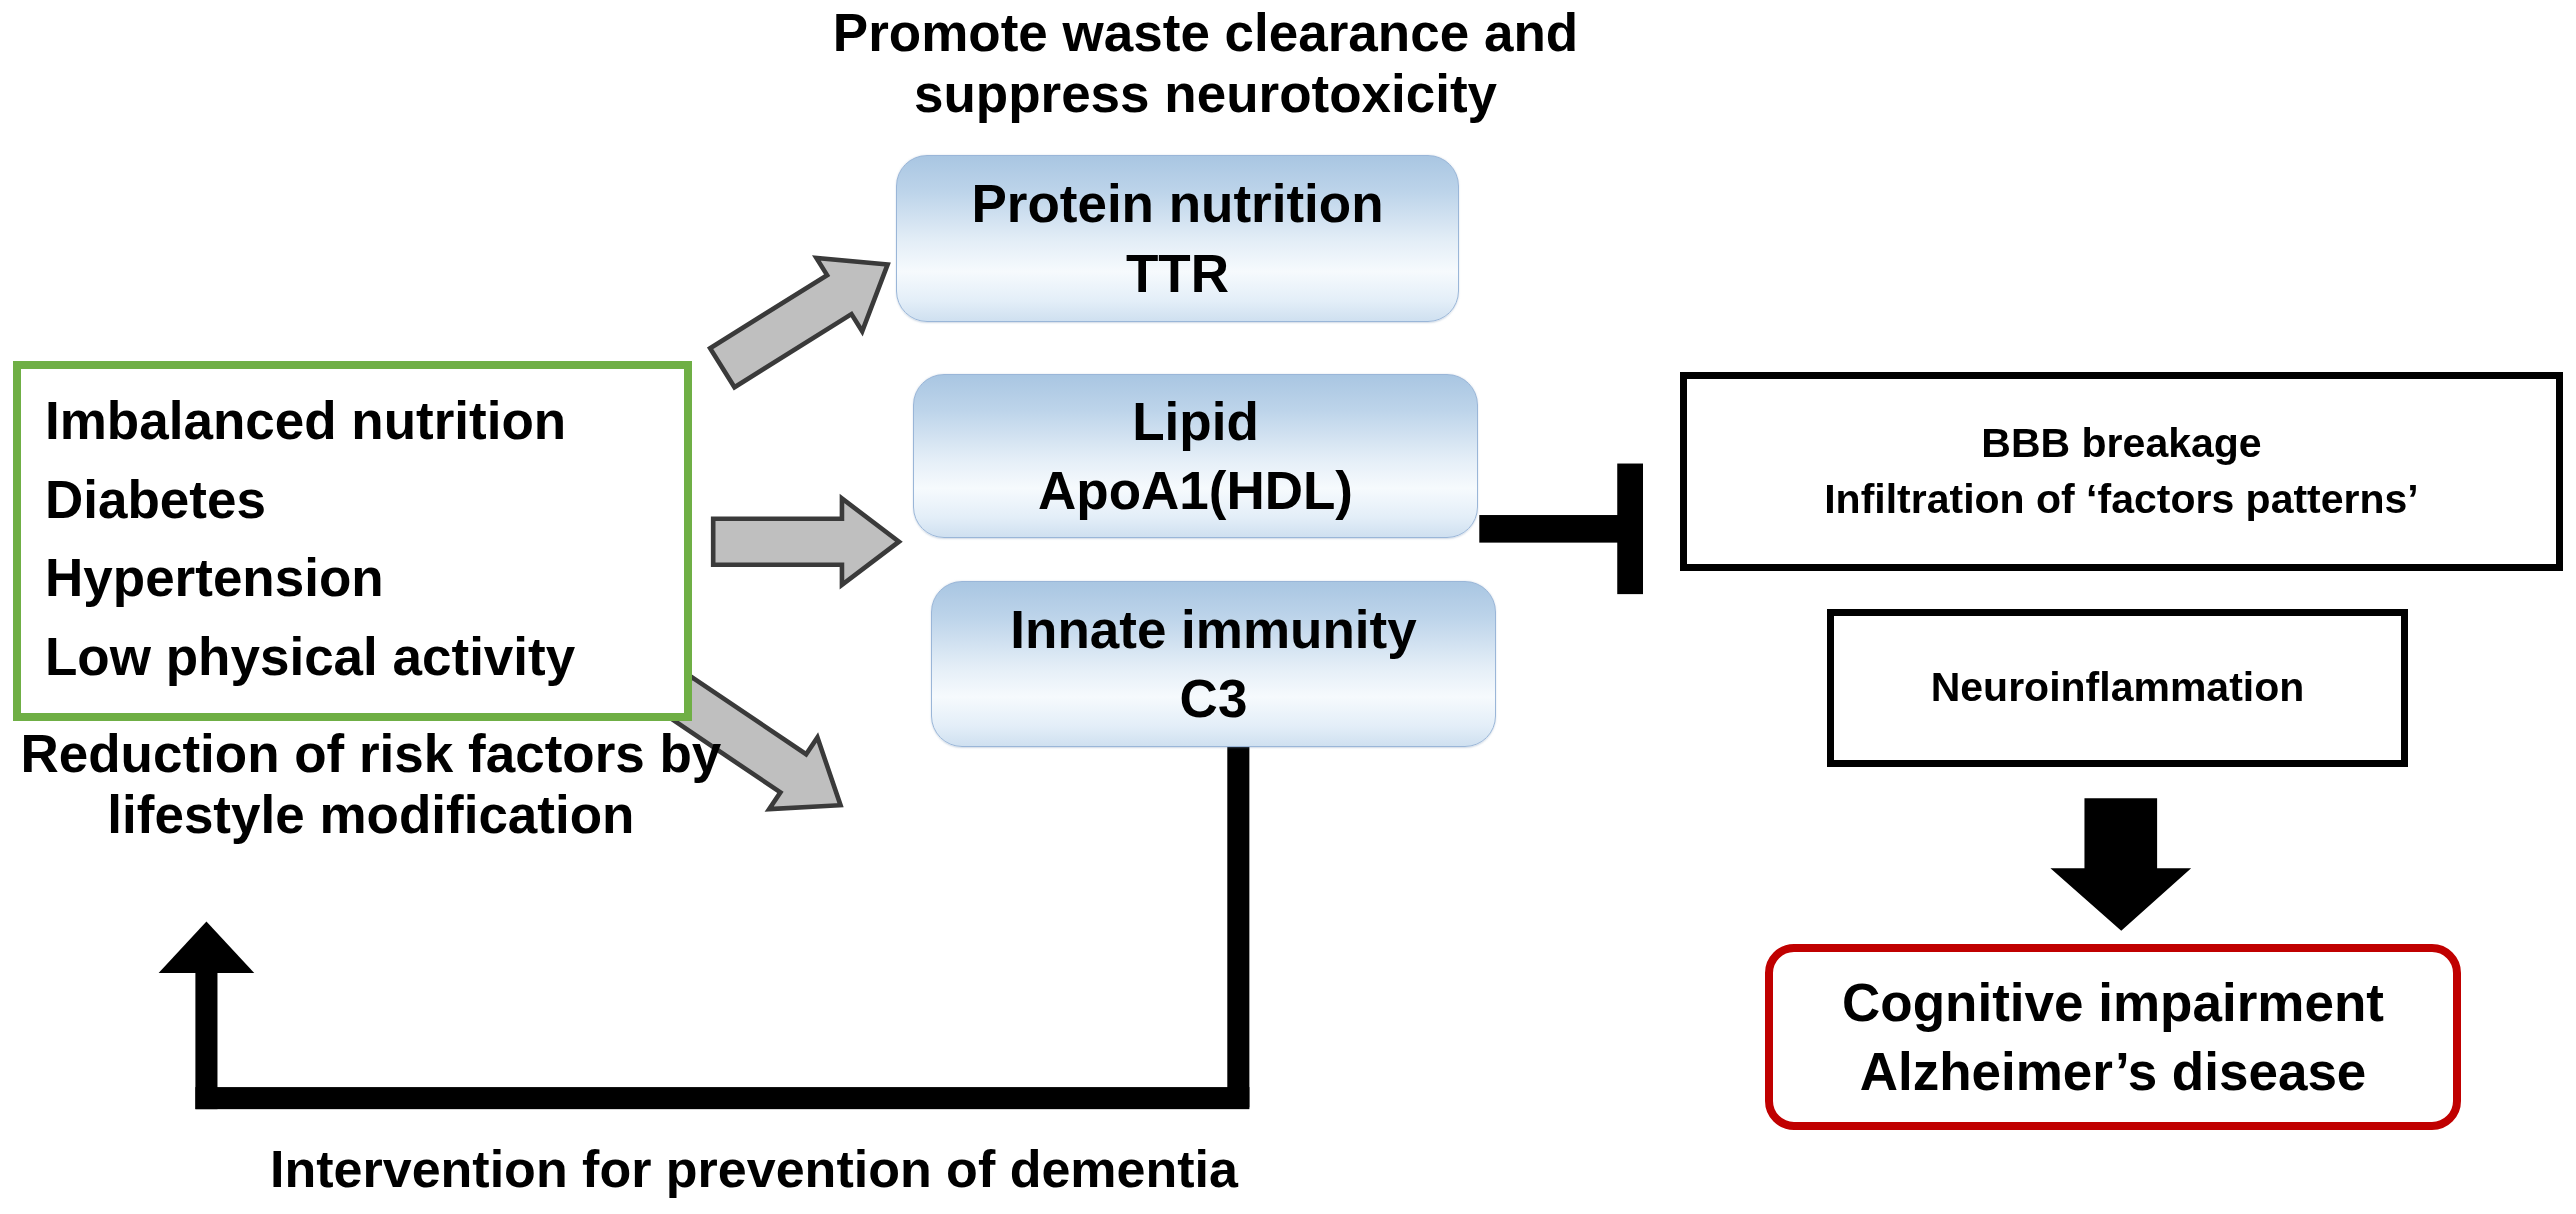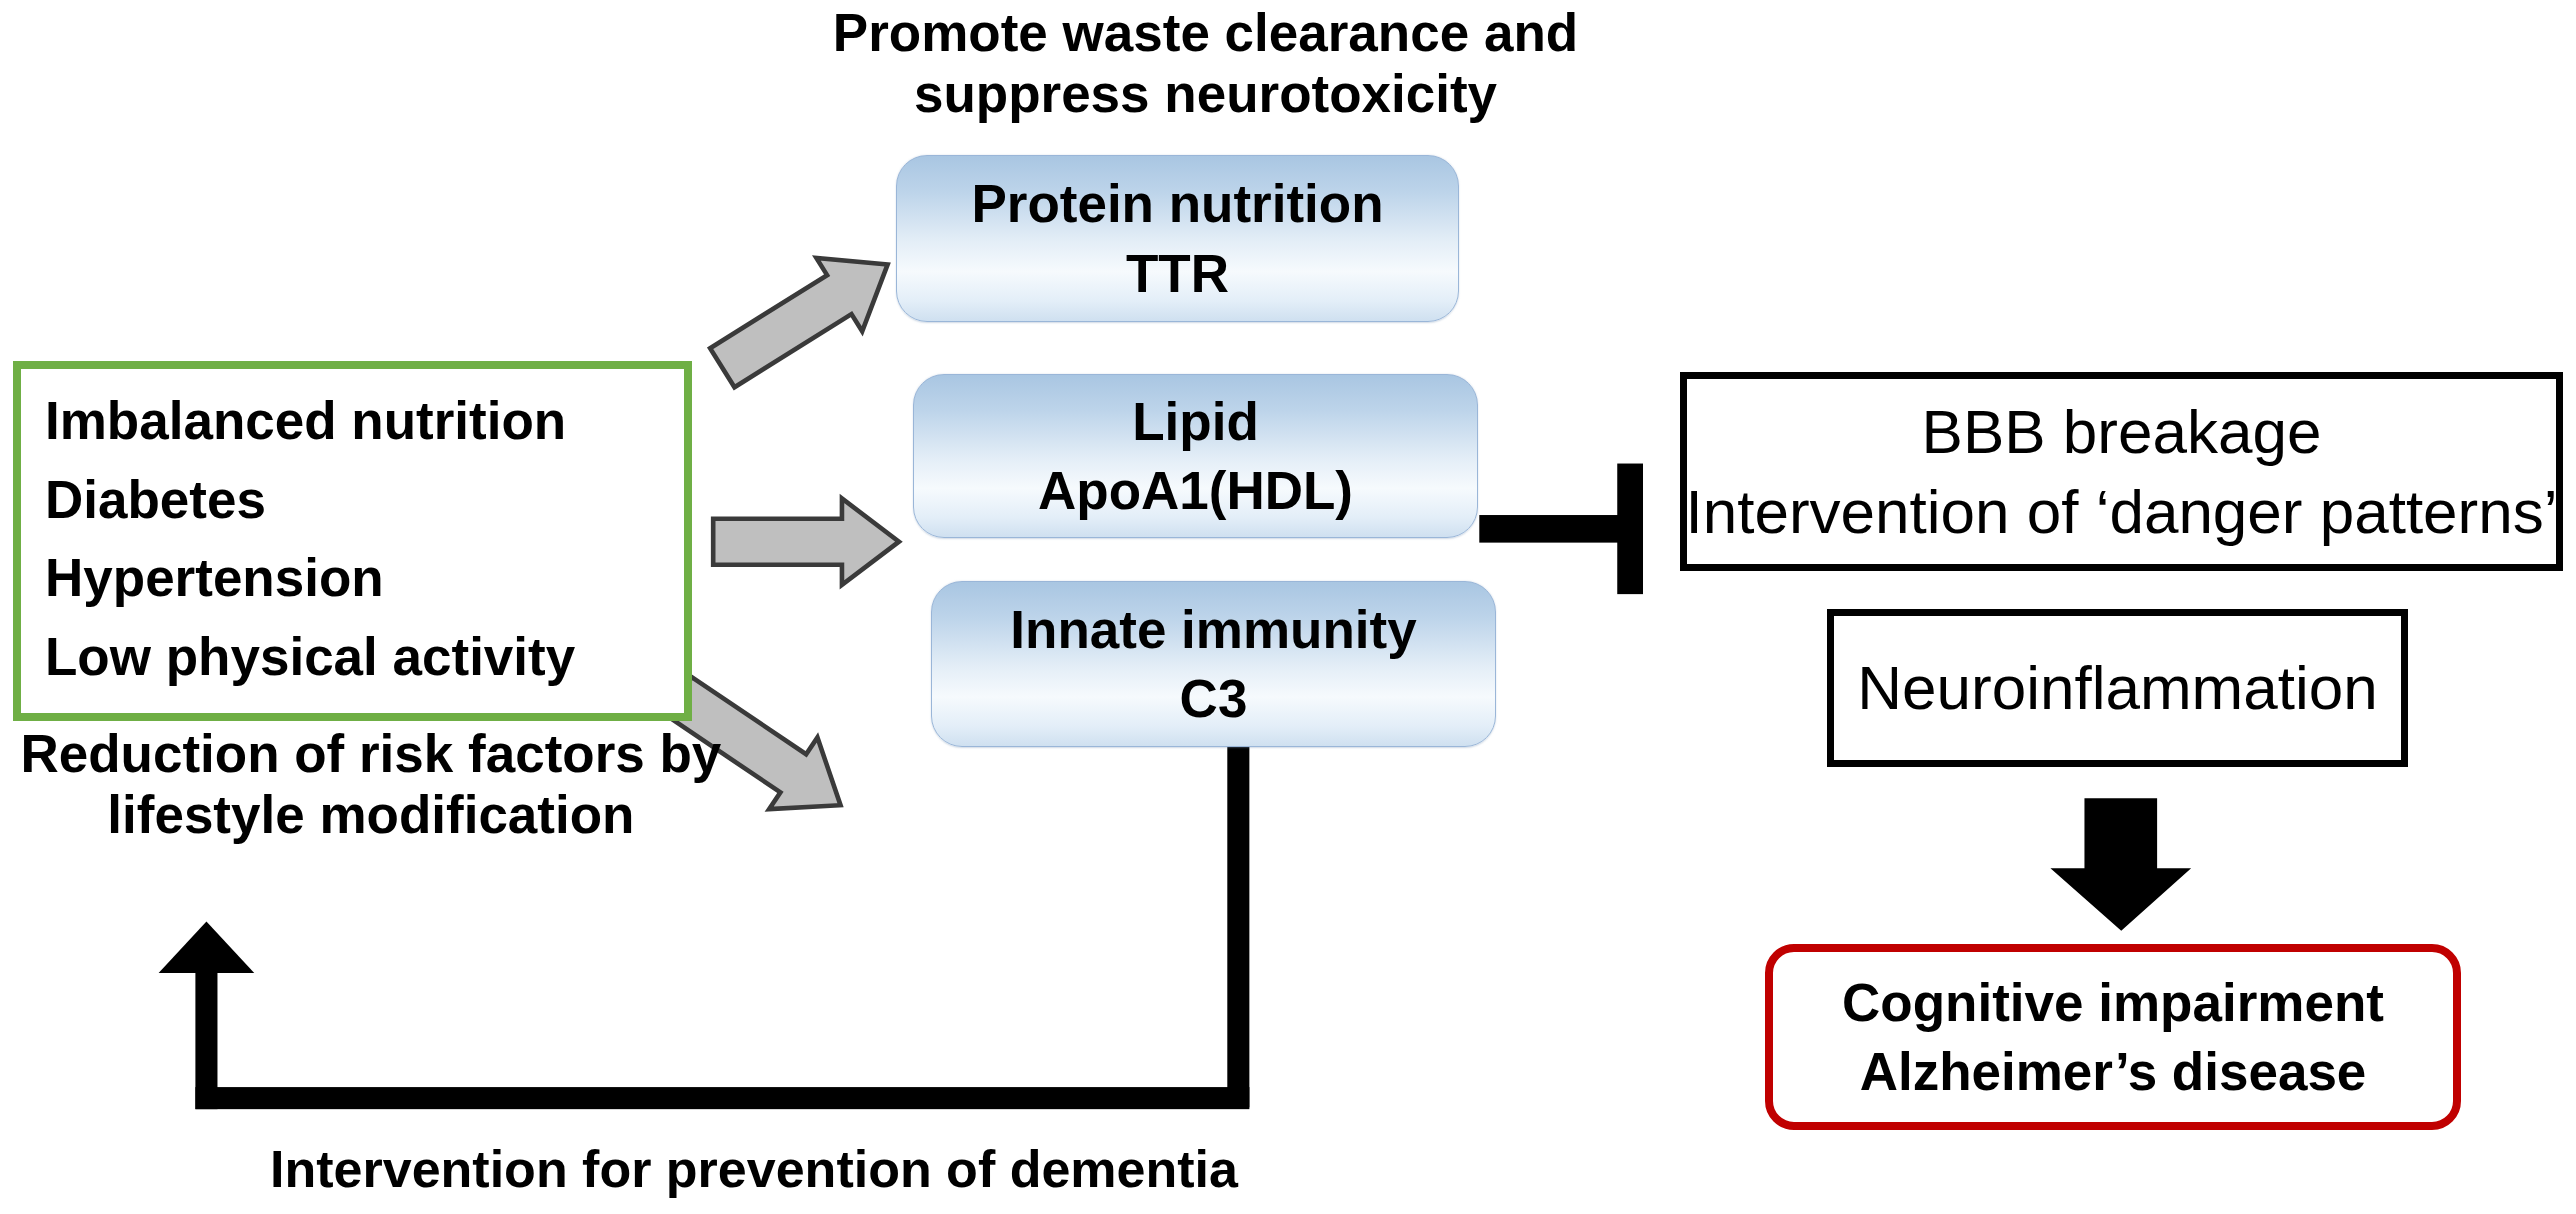--- a/index.html
+++ b/index.html
@@ -41,21 +41,21 @@
     font-size:53px;font-weight:bold;color:#000;
     box-shadow:0 0.9px 1.8px rgba(120,150,180,.35);
   }
   #blue-protein{left:896px;top:155px;width:563px;height:167px;}
   #blue-lipid  {left:913px;top:374px;width:565px;height:164px;text-align:center;}
   #blue-innate {left:931px;top:581px;width:565px;height:166px;}
 
   
   .black-box{
     border:7.4px solid #000;background:#fff;
-    font-size:62px;font-weight:normal;color:#000;
+    font-size:41px;font-weight:bold;color:#000;
   }
   #bbb-box{left:1680px;top:372px;width:883px;height:199px;}
   #neuro-box{left:1827px;top:609px;width:581px;height:158px;}
 
   
   #ad-box{
     left:1765px;top:944px;width:696px;height:186px;
     border:8.3px solid #c00000;border-radius:29px;background:#fff;
     font-size:53px;font-weight:bold;color:#000;
   }
@@ -129,21 +129,21 @@
     <span class="ln">ApoA1(HDL)</span>
   </div>
 
   <div class="node blue-box" id="blue-innate">
     <span class="ln">Innate immunity</span>
     <span class="ln">C3</span>
   </div>
 
   <div class="node black-box" id="bbb-box">
     <span class="ln">BBB breakage</span>
-    <span class="ln">Intervention of ‘danger patterns’</span>
+    <span class="ln">Infiltration of ‘factors patterns’</span>
   </div>
 
   <div class="node black-box" id="neuro-box">
     <span class="ln">Neuroinflammation</span>
   </div>
 
   <div class="node" id="ad-box">
     <span class="ln">Cognitive impairment</span>
     <span class="ln">Alzheimer’s disease</span>
   </div>

